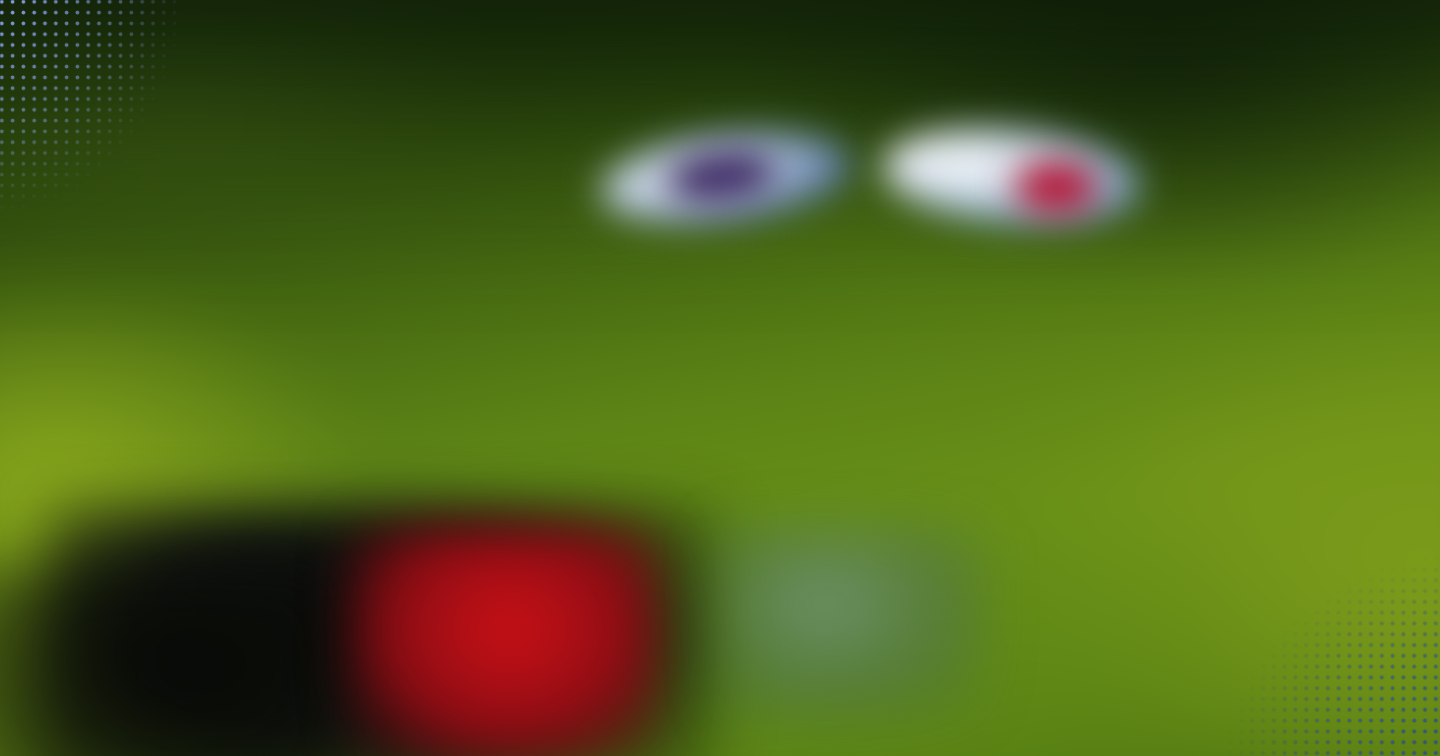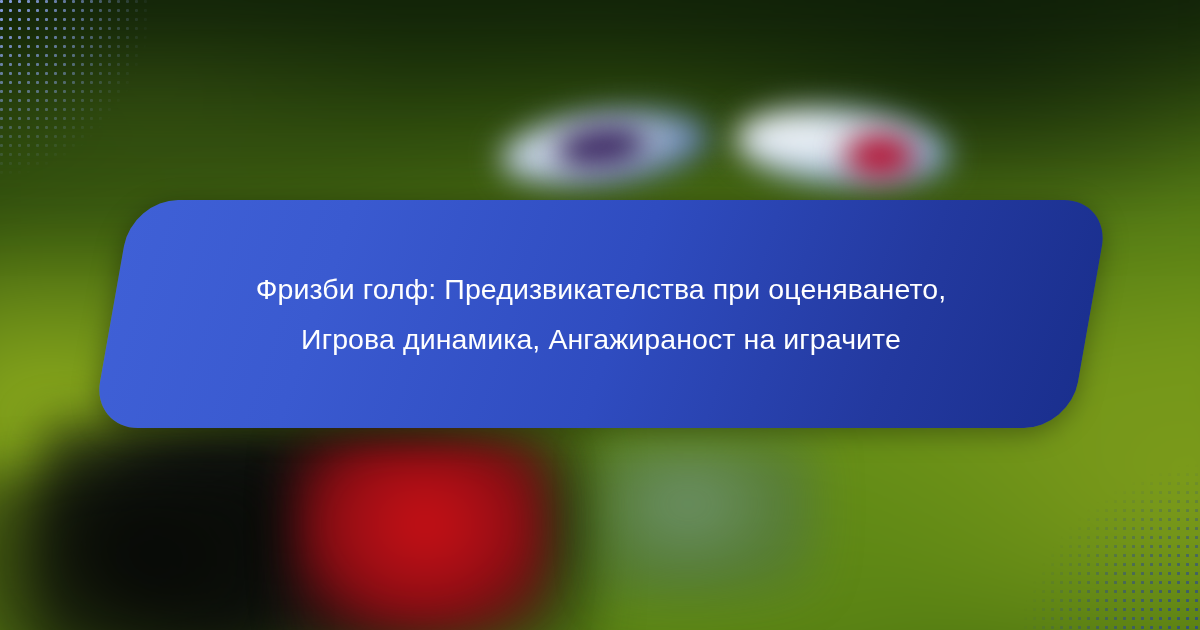--- a/index.html
+++ b/index.html
@@ -149,21 +149,14 @@
   <div class="disc disc-b2"></div>
 
   <div class="bag-dark"></div>
   <div class="bag-dark2"></div>
   <div class="bag-red"></div>
   <div class="bag-grey"></div>
 
   <div class="dots dots-tl"></div>
   <div class="dots dots-br"></div>
 
-  <div class="card-wrap">
-    <div class="card"></div>
-    <div class="card-content">
-      <div class="title-line">Фризби голф: Предизвикателства при оценяването,</div>
-      <div class="title-line">Игрова динамика, Ангажираност на играчите</div>
-    </div>
-  </div>
 
 </div>
 
 </body></html>

